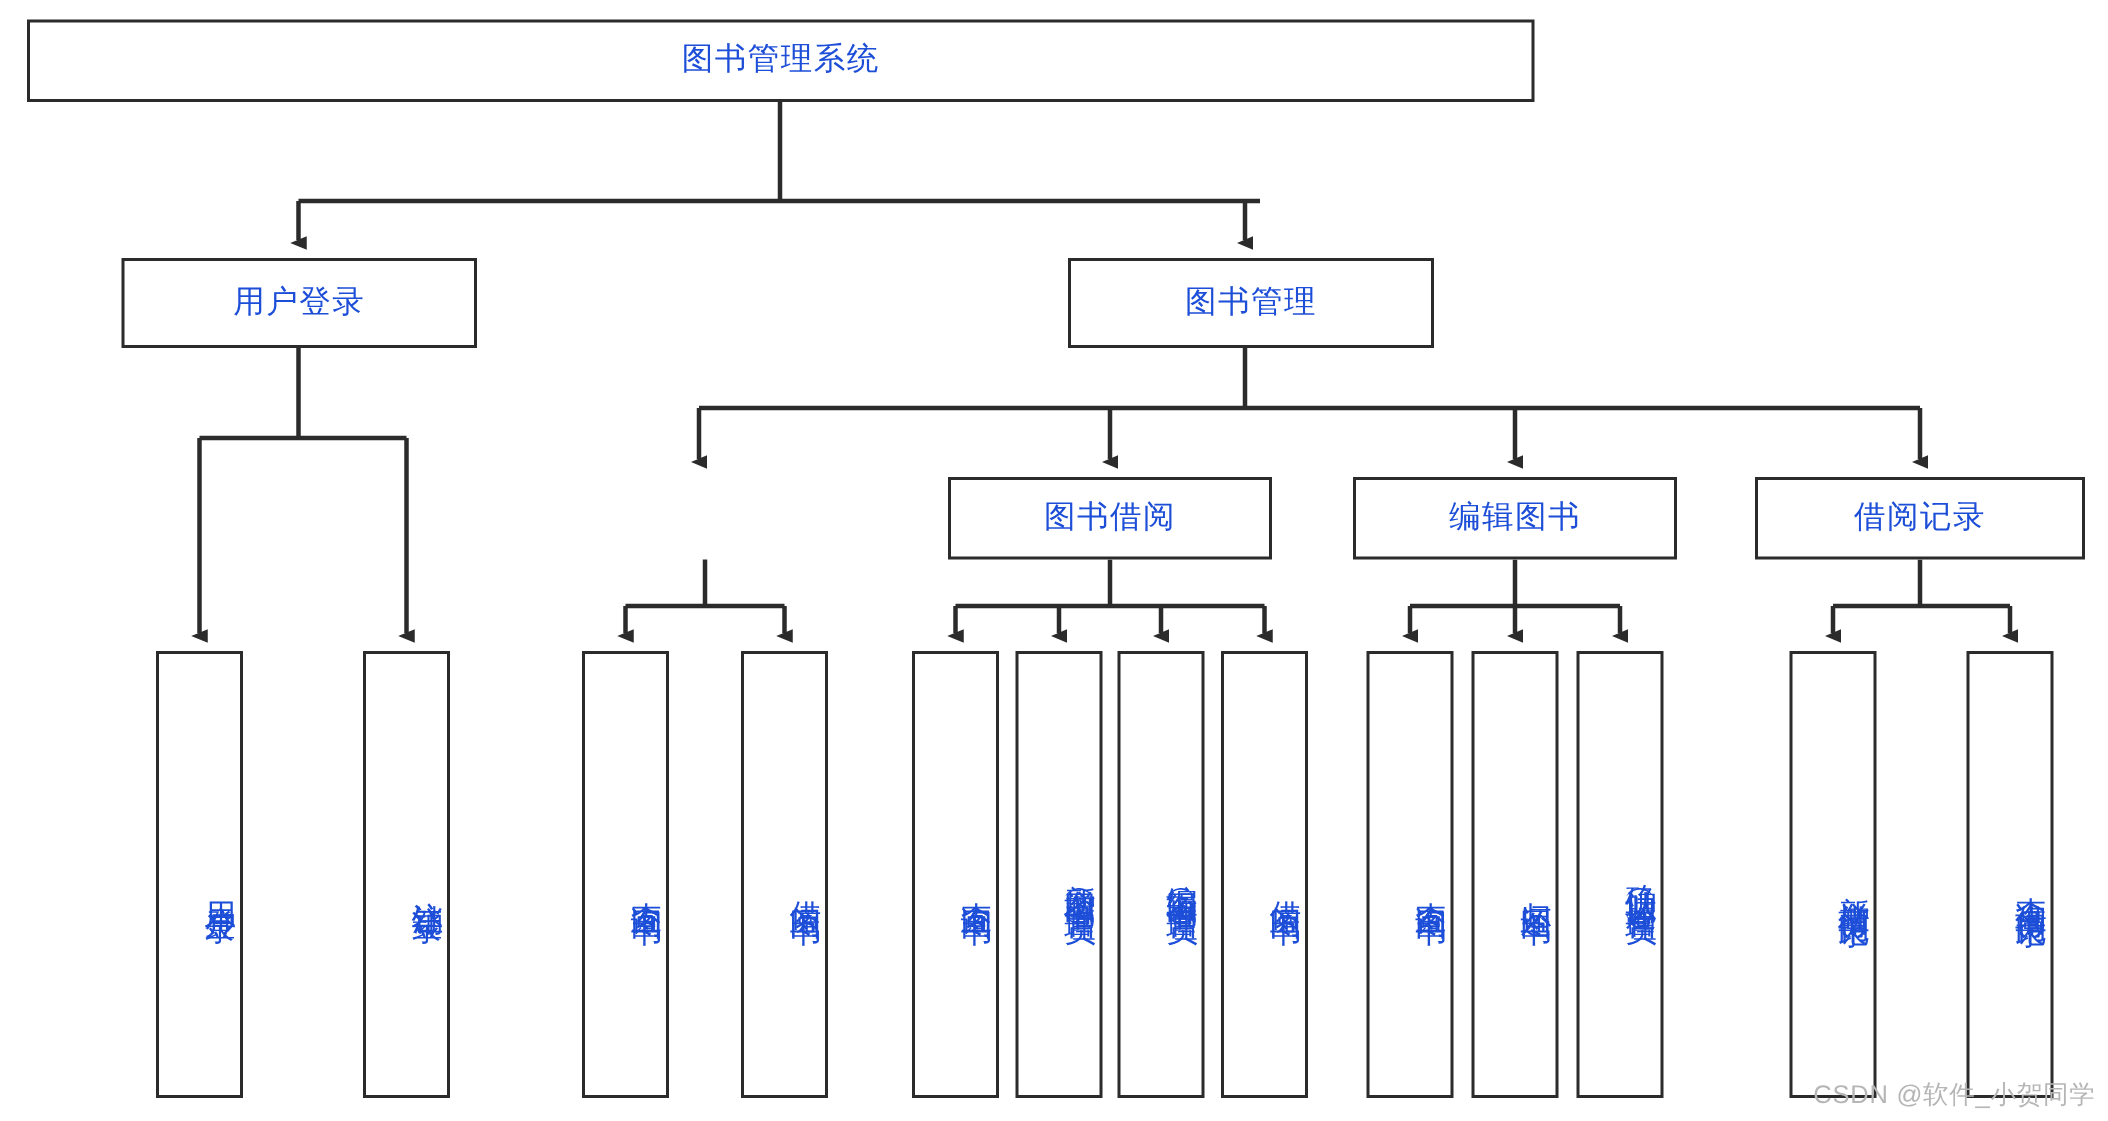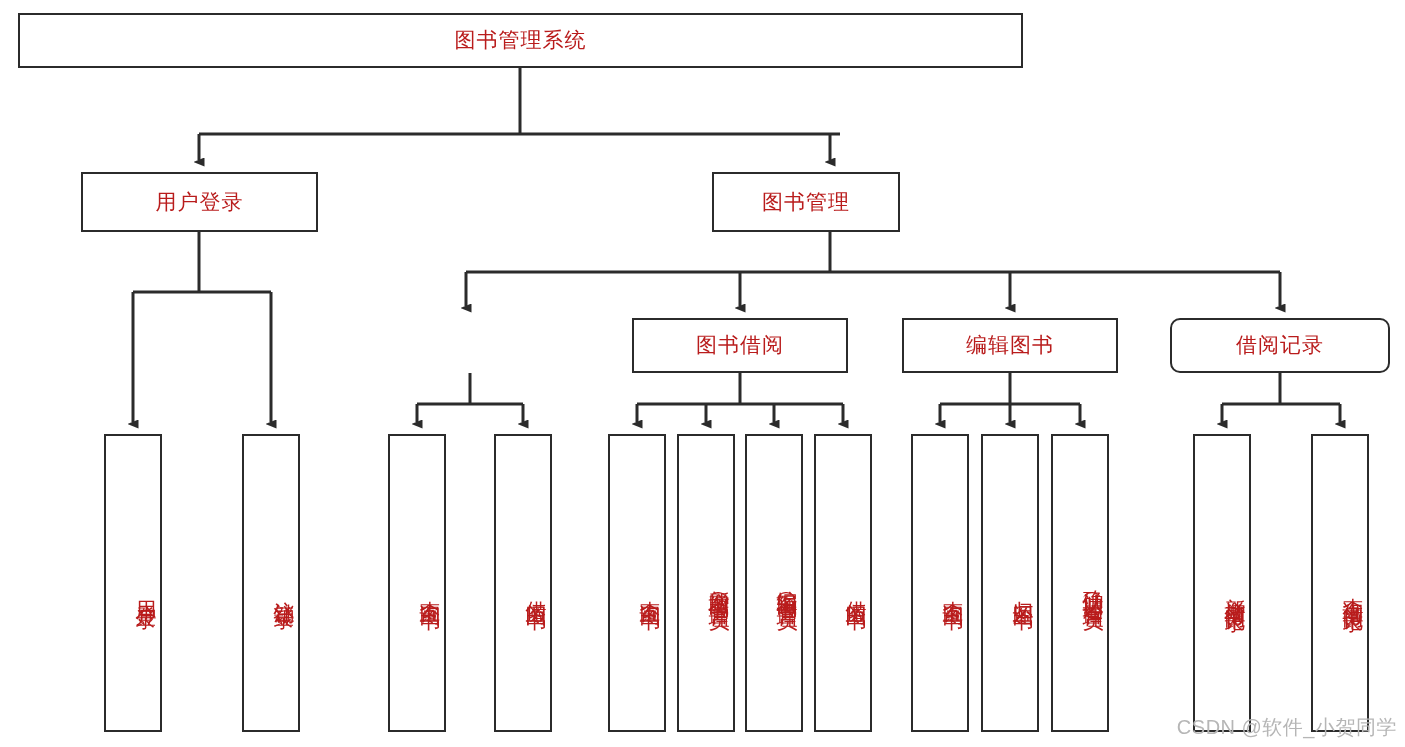--- a/index.html
+++ b/index.html
@@ -18,21 +18,21 @@
     overflow: hidden;
   }
   .node {
     position: absolute;
     box-sizing: border-box;
     border: 2px solid #2b2b2b;
     background: #ffffff;
     display: flex;
     align-items: center;
     justify-content: center;
-    color: #b91c1c;
+    color: #1d4ed8;
   }
   .node.horiz {
     font-size: 21px;
     letter-spacing: 1px;
     line-height: 1.25;
   }
   .node.vert {
     writing-mode: vertical-rl;
     text-orientation: upright;
     font-size: 21px;
@@ -50,21 +50,21 @@
     left: 0;
     top: 0;
     width: 1405px;
     height: 747px;
     pointer-events: none;
   }
   .watermark {
     position: absolute;
     right: 8px;
     bottom: 6px;
-    font-size: 20px;
+    font-size: 17px;
     color: #b6b6b6;
     letter-spacing: 0.5px;
     white-space: nowrap;
   }
 </style>
 </head>
 <body>
 
 <div id="canvas">
 
@@ -118,31 +118,31 @@
     </g>
   </svg>
 
   <div class="node horiz" style="left:18px; top:13px; width:1005px; height:55px;">
     <span>图书管理系统</span>
   </div>
 
   <div class="node horiz" style="left:81px; top:172px; width:237px; height:60px;">
     <span>用户登录</span>
   </div>
-  <div class="node horiz" style="left:712px; top:172px; width:188px; height:60px;">
+  <div class="node horiz" style="left:712px; top:172px; width:244px; height:60px;">
     <span>图书管理</span>
   </div>
 
   <div class="node horiz" style="left:632px; top:318px; width:216px; height:55px;">
     <span>图书借阅</span>
   </div>
   <div class="node horiz" style="left:902px; top:318px; width:216px; height:55px;">
     <span>编辑图书</span>
   </div>
-  <div class="node horiz" style="left:1170px; top:318px; width:220px; height:55px;border-radius:10px;">
+  <div class="node horiz" style="left:1170px; top:318px; width:220px; height:55px;">
     <span>借阅记录</span>
   </div>
 
   <div class="node vert" style="left:104px; top:434px; width:58px; height:298px;">
     <span>用户登录</span>
   </div>
   <div class="node vert" style="left:242px; top:434px; width:58px; height:298px;">
     <span>注销登录</span>
   </div>
 

